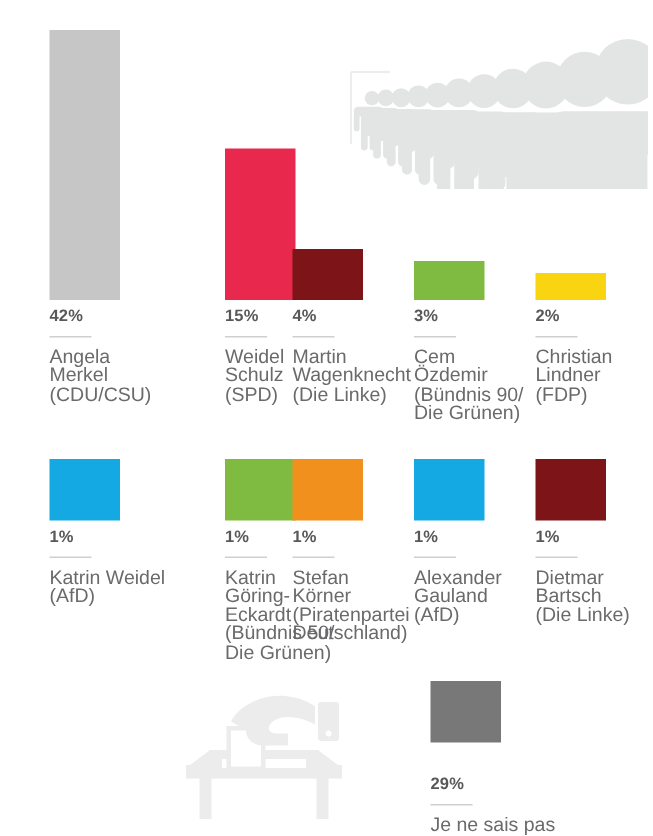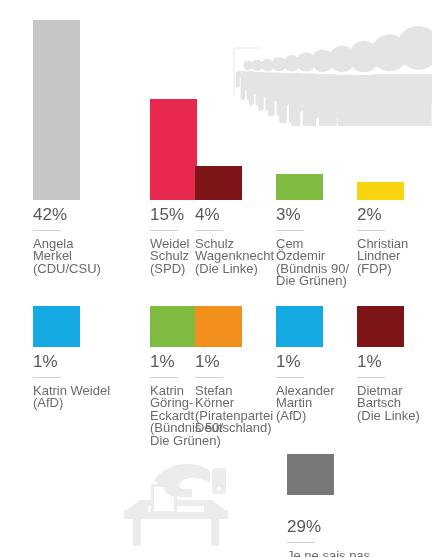--- a/index.html
+++ b/index.html
@@ -60,27 +60,28 @@
     width: 47px;
   }
   .bar {
     position: absolute;
     bottom: 0;
     left: 0;
     width: 47px;
   }
 
   .pct {
-    font-size: 17px;
+    font-size: 11px;
     color: #58585a;
     letter-spacing: 0.1px;
     line-height: 1;
     margin: 0;
     padding: 0;
     white-space: nowrap;
+    font-weight: bold;
   }
   .rule {
     width: 28px;
     height: 1px;
     background: #cfcfcf;
     margin: 7px 0 7px 0;
   }
   .name {
     font-size: 13px;
     line-height: 12.4px;
@@ -205,21 +206,21 @@
     </div>
   </div>
 
   <div class="col col-2">
     <div class="bar-area">
       <div class="bar" style="background: rgb(125, 20, 23); height: 34px;"></div>
     </div>
     <div class="labels">
       <div class="pct">4%</div>
       <div class="rule"></div>
-      <div class="name">Schulz
+      <div class="name">Martin
 Wagenknecht
 (Die Linke)</div>
     </div>
   </div>
 
   <div class="col col-3">
     <div class="bar-area">
       <div class="bar" style="background: rgb(128, 187, 65); height: 26px;"></div>
     </div>
     <div class="labels">
@@ -288,21 +289,21 @@
   </div>
 
   <div class="col col-3">
     <div class="bar-area">
       <div class="bar" style="background: rgb(20, 169, 226); height: 41px;"></div>
     </div>
     <div class="labels">
       <div class="pct">1%</div>
       <div class="rule"></div>
       <div class="name">Alexander
-Martin
+Gauland
 (AfD)</div>
     </div>
   </div>
 
   <div class="col col-4">
     <div class="bar-area">
       <div class="bar" style="background: rgb(125, 20, 23); height: 41px;"></div>
     </div>
     <div class="labels">
       <div class="pct">1%</div>

